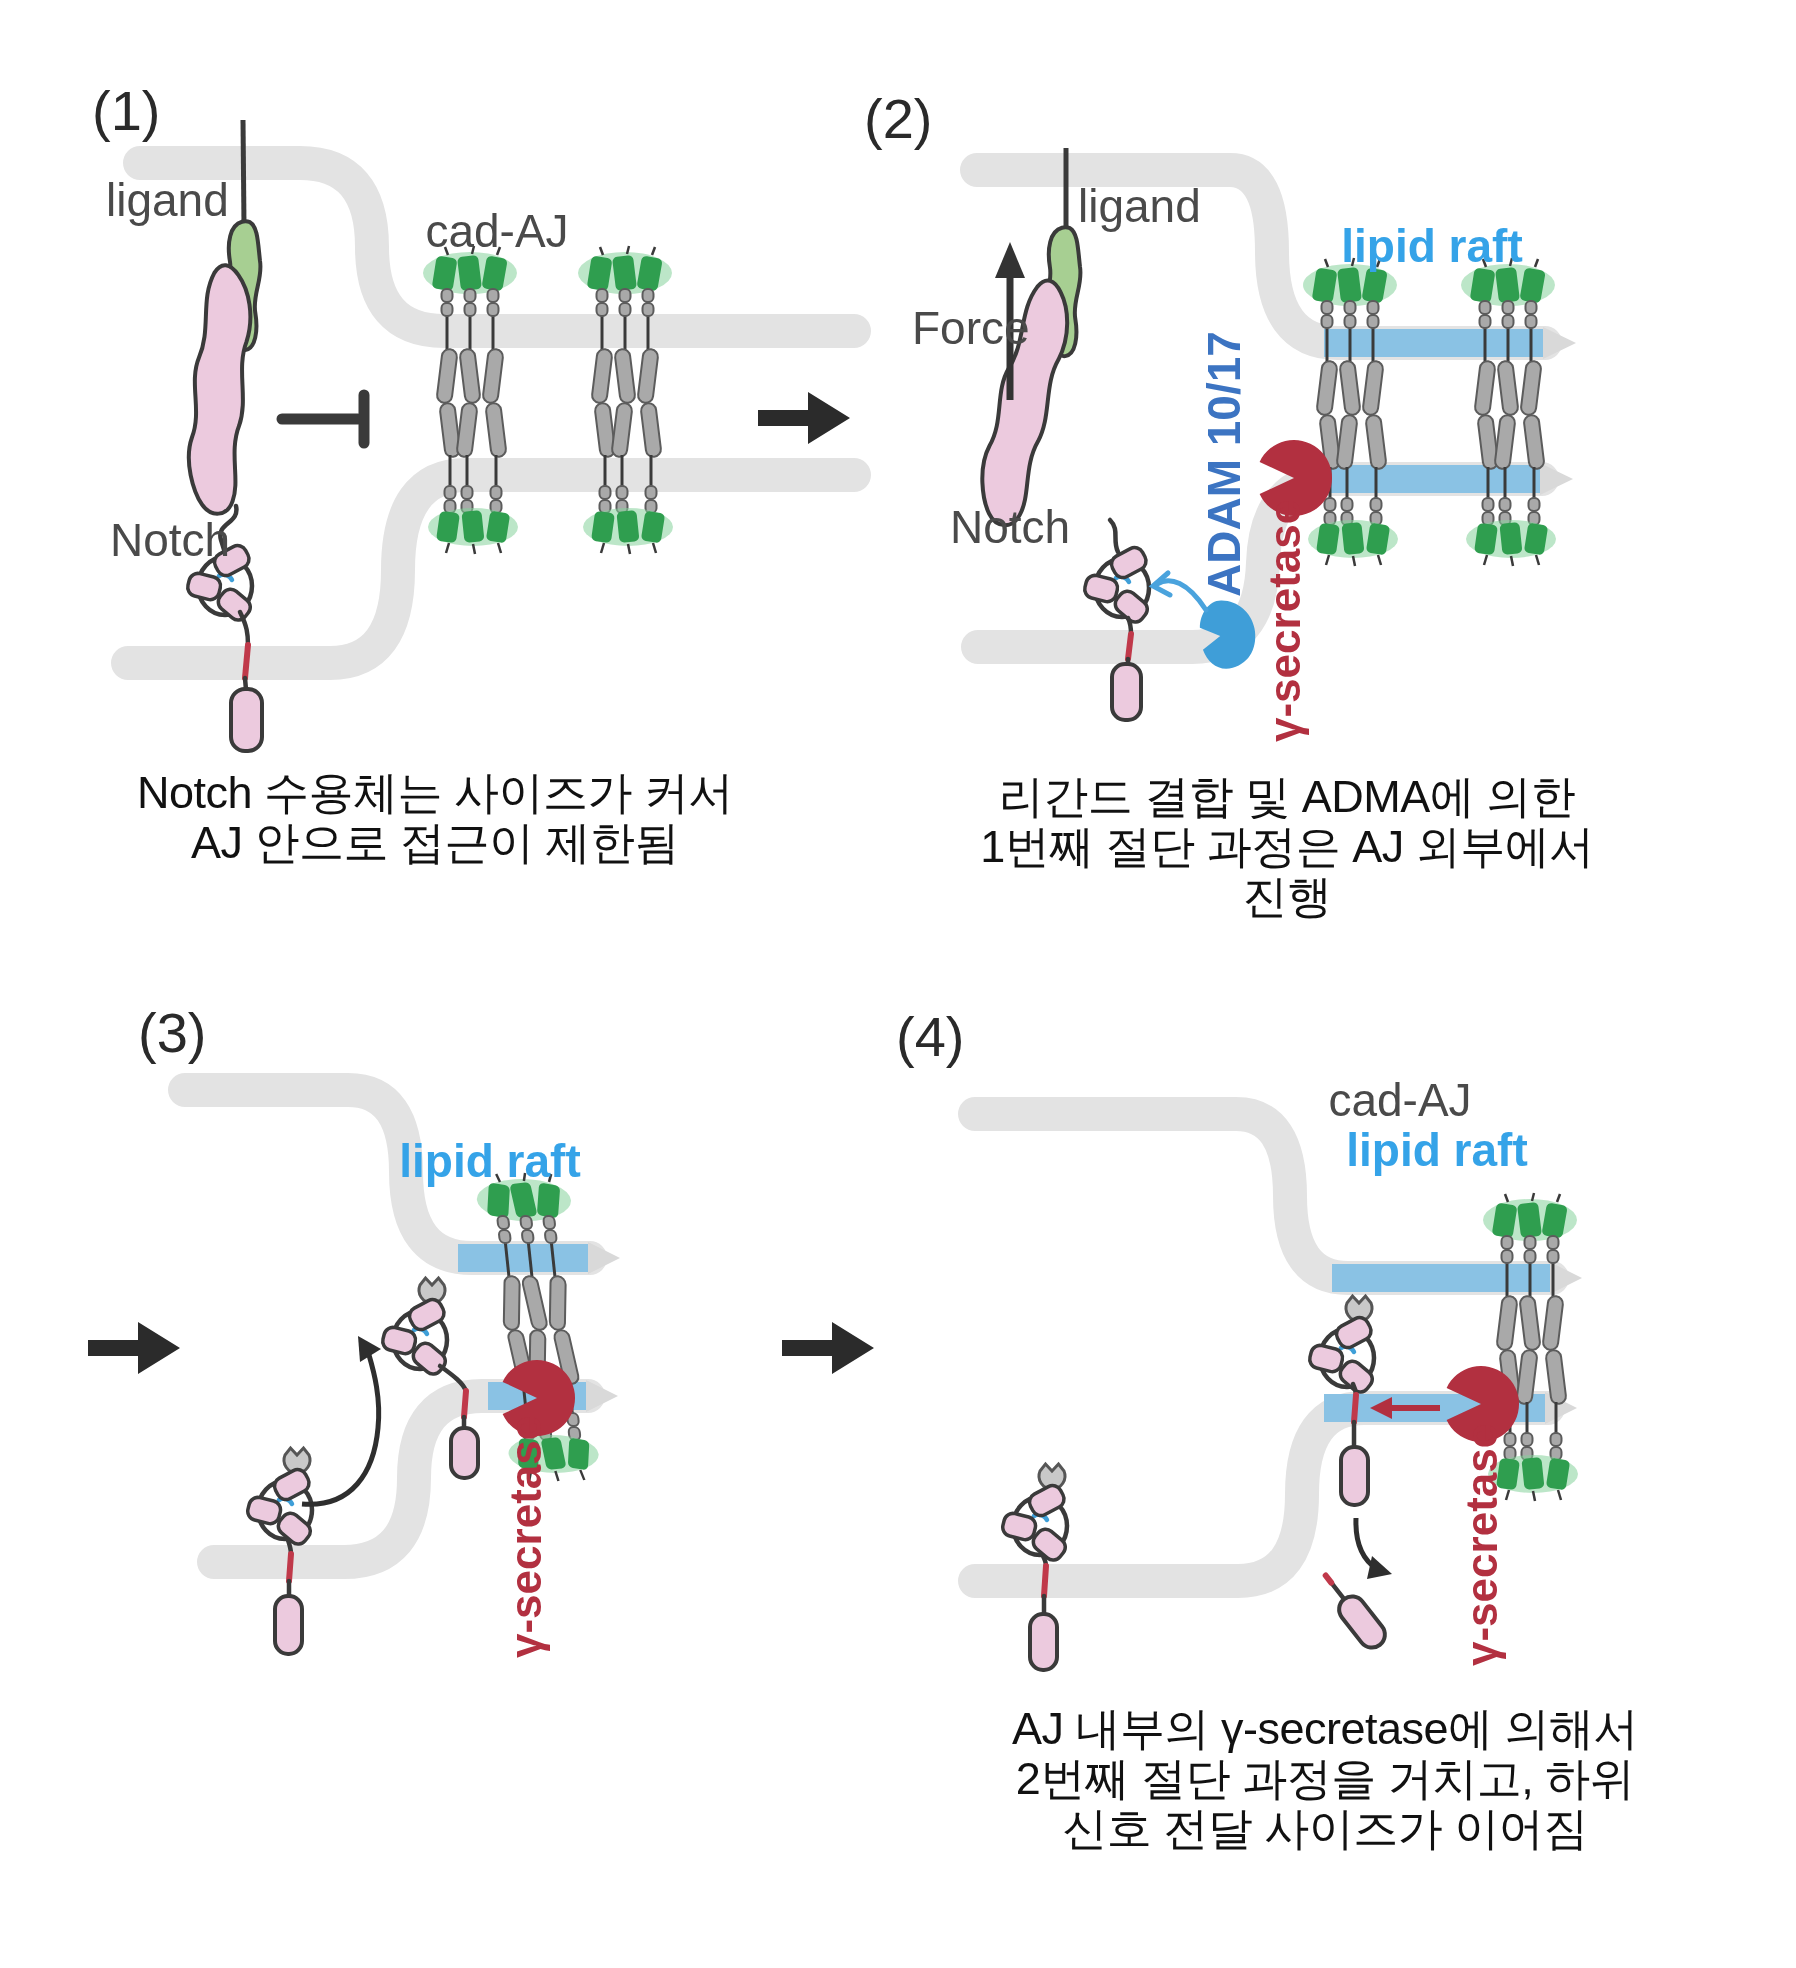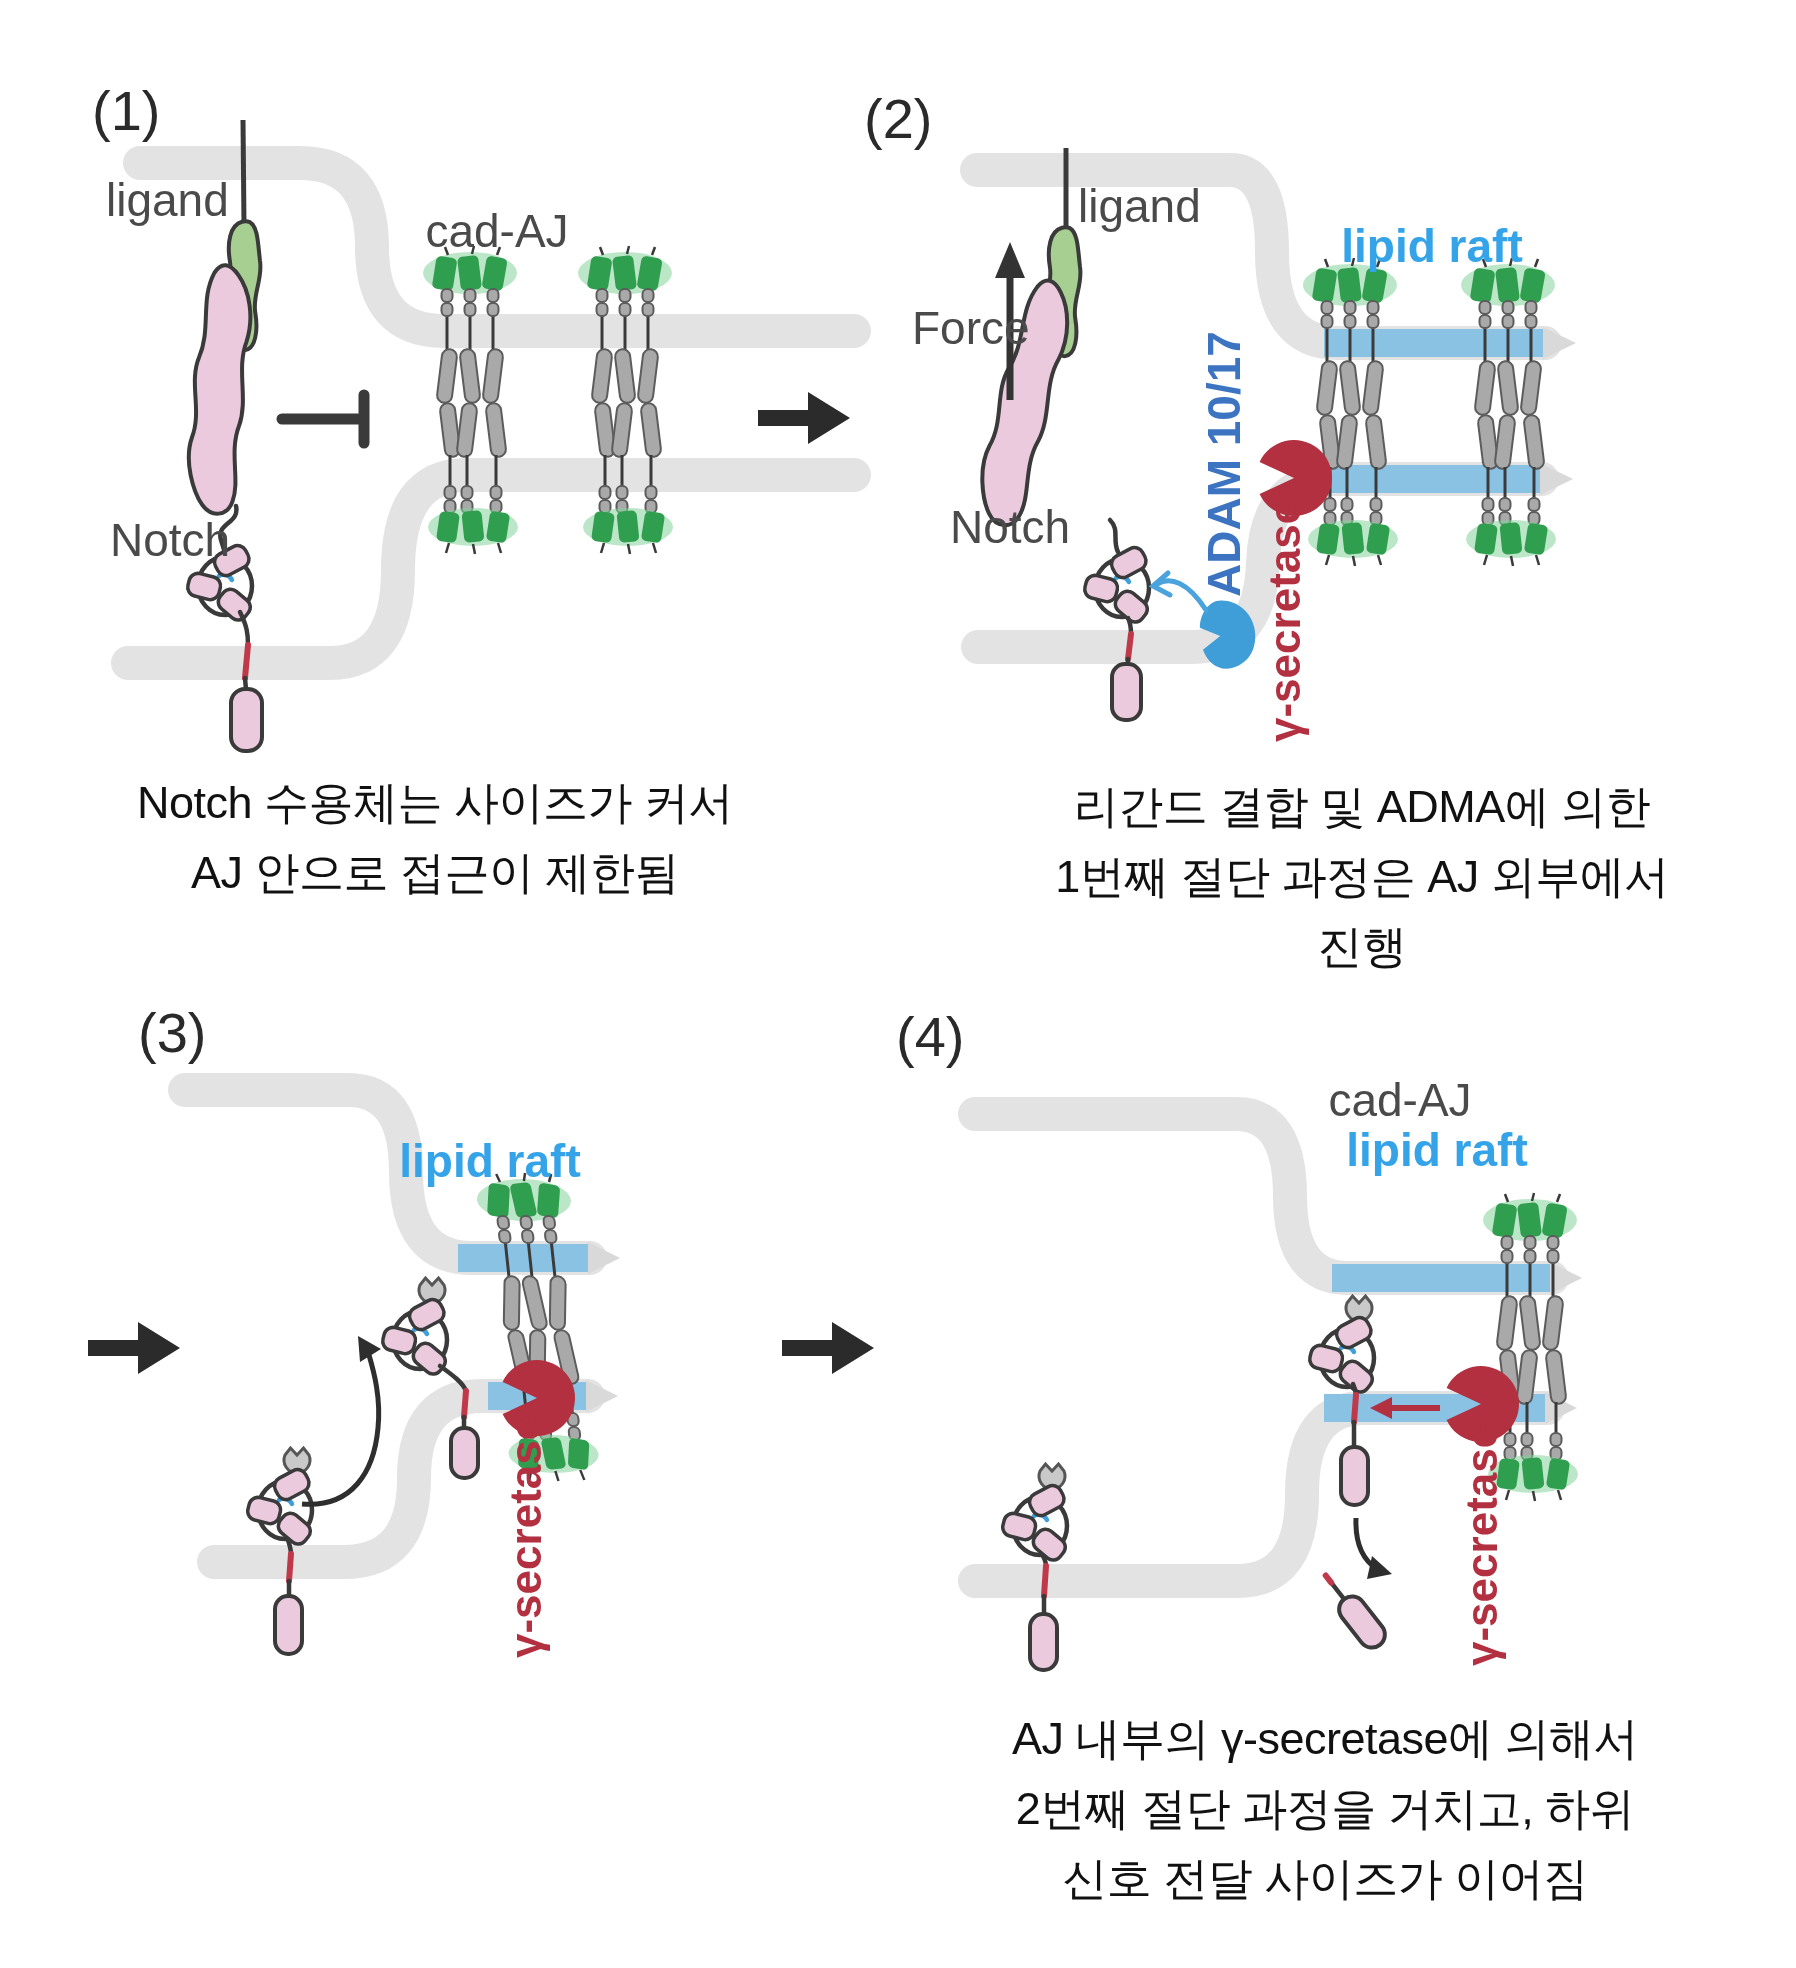--- a/index.html
+++ b/index.html
@@ -1,20 +1,20 @@
 <!DOCTYPE html>
 <html style="--c-membrane: #e3e3e3; --c-raft: #8ac2e4; --c-raft_text: #35a3e8; --c-secretase: #b23040; --c-adam: #3f9ed8; --c-adam_text: #3c74c2; --c-notch: #eccade; --c-ligand: #a7cf92; --c-catenin: #2f9e4f; --c-catenin_glow: #85d29a;"><head>
 <meta charset="utf-8">
 <style>
   html,body{margin:0;padding:0;background:#fff;}
   .canvas{position:relative;width:1796px;height:1968px;background:#fff;overflow:hidden;
           font-family:"Liberation Sans","DejaVu Sans",sans-serif;}
   .canvas svg{position:absolute;left:0;top:0;}
   .cap{position:absolute;text-align:center;white-space:pre-line;color:#111;
-       font-size:45px;line-height:70px;font-weight:500;letter-spacing:-0.5px;}
+       font-size:45px;line-height:50px;font-weight:500;letter-spacing:-0.5px;}
   
   .mem{fill:none;stroke:var(--c-membrane,#e3e3e3);stroke-width:34;stroke-linecap:round;}
   .raft{fill:none;stroke:var(--c-raft,#8ac2e4);stroke-width:28;}
   .tip{fill:#d9d9d9;}
   .glow{fill:var(--c-catenin_glow,#85d29a);opacity:.55;}
   .cat rect{fill:var(--c-catenin,#2f9e4f);}
   .bead,.seg{fill:#a9a9a9;stroke:#5c5c5c;stroke-width:2;}
   .sline{stroke:#3a3a3a;stroke-width:3;fill:none;}
   .tick{stroke:#3a3a3a;stroke-width:2.5;fill:none;}
   .sq{stroke:#3a3a3a;stroke-width:4.5;fill:none;stroke-linecap:round;}
@@ -285,20 +285,20 @@
     <rect class="icd" x="1030" y="1614" width="27" height="56" rx="13"></rect>
     <text class="pnum" x="896" y="1056">(4)</text>
     <text class="lbl" x="1400" y="1116" text-anchor="middle">cad-AJ</text>
     <text class="raftlbl" x="1437" y="1166" text-anchor="middle">lipid raft</text>
     <text class="gseclbl" transform="translate(1497,1666) rotate(-90)">γ-secretase</text>
   </g>
 </svg>
 
 <div class="cap" style="left:40px;top:768px;width:790px;">Notch 수용체는 사이즈가 커서
 AJ 안으로 접근이 제한됨</div>
-<div class="cap" style="left:932px;top:772px;width:860px;">리간드 결합 및 ADMA에 의한
+<div class="cap" style="left:857px;top:772px;width:860px;">리간드 결합 및 ADMA에 의한
 1번째 절단 과정은 AJ 외부에서
 진행</div>
 <div class="cap" style="left:900px;top:1704px;width:850px;">AJ 내부의 γ-secretase에 의해서
 2번째 절단 과정을 거치고, 하위
 신호 전달 사이즈가 이어짐</div>
 
 </div>
 
 </body></html>

